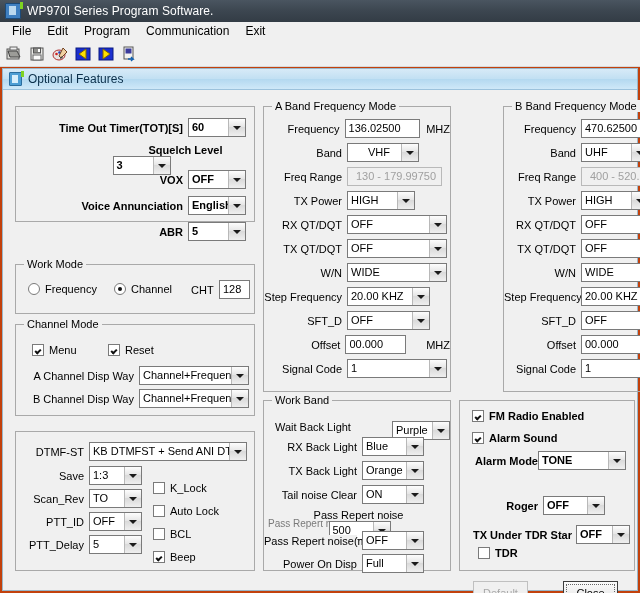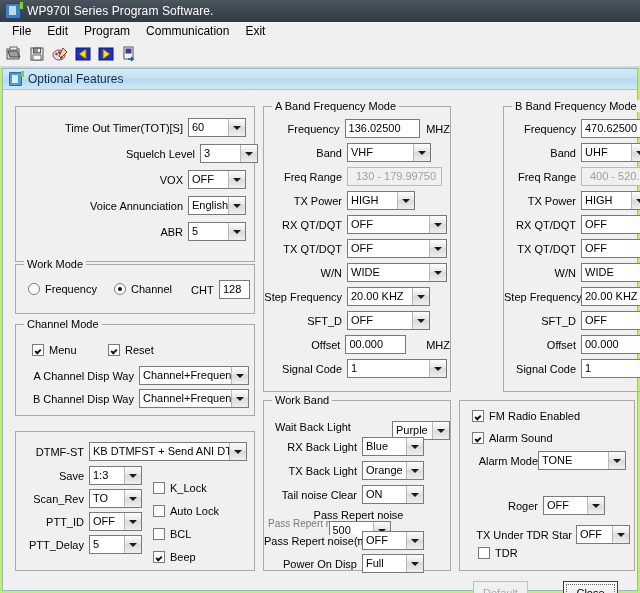--- a/index.html
+++ b/index.html
@@ -3,21 +3,21 @@
 <meta charset="utf-8">
 <style>
   html,body{margin:0;padding:0;}
   body{
     width:640px;height:593px;overflow:hidden;
     font-family:"Liberation Sans","DejaVu Sans",sans-serif;
     font-size:11px;
     background:#f0f0f0;
     -webkit-font-smoothing:none;
   }
-  #app{position:relative;width:640px;height:593px;background:#bef264;}
+  #app{position:relative;width:640px;height:593px;background:#c2410c;}
 
   
   .titlebar{
     position:absolute;left:0;top:0;width:640px;height:22px;
     background:linear-gradient(to bottom,#4a5560 0%,#3c4650 50%,#333c45 100%);
     display:flex;align-items:center;
   }
   .titlebar .appicon{
     width:16px;height:16px;margin-left:5px;margin-right:6px;position:relative;
     background:#3f7fc0;border:1px solid #1c4a78;border-radius:1px;
@@ -233,30 +233,30 @@
   </div>
 
   <div class="panel">
     <div class="panel-cap">
       <div class="picon"></div>
       <div class="ptxt">Optional Features</div>
     </div>
 
     <div class="panel-body">
 
-      <div class="grp" style="left:12px;top:16px;width:240px;height:156px;">
+      <div class="grp" style="left:12px;top:16px;width:240px;height:116px;font-weight:bold;">
 
         <div class="row" style="left:0;top:11px;width:100%;">
           <div class="lbl" style="width:167px;">Time Out Timer(TOT)[S]</div>
           <div class="combo" style="width:58px;margin-left:5px;">
             <div class="cv">60</div>
             <div class="arw"></div>
           </div>
         </div>
-        <div class="row" style="left:12px;top:37px;width:100%;">
+        <div class="row" style="left:4px;top:37px;width:100%;flex-direction:column;">
           <div class="lbl" style="width:167px;">Squelch Level</div>
           <div class="combo" style="width:58px;margin-left:5px;">
             <div class="cv">3</div>
             <div class="arw"></div>
           </div>
         </div>
         <div class="row" style="left:0;top:63px;width:100%;">
           <div class="lbl" style="width:167px;">VOX</div>
           <div class="combo" style="width:58px;margin-left:5px;">
             <div class="cv">OFF</div>
@@ -382,21 +382,21 @@
         <div class="row" style="left:0;top:12px;width:100%;">
           <div class="lbl" style="width:78px;">Frequency</div>
           <div class="tbox" style="width:78px;margin-left:5px;">
             <span>136.02500</span>
           </div>
           <div class="unit" style="margin-left:6px;">MHZ</div>
         </div>
 
         <div class="row" style="left:0;top:36px;width:100%;">
           <div class="lbl" style="width:78px;">Band</div>
-          <div class="combo" style="width:84px;margin-left:5px;">
+          <div class="combo" style="width:72px;margin-left:5px;padding-left:17px;">
             <div class="cv">VHF</div>
             <div class="arw"></div>
           </div>
         </div>
 
         <div class="row" style="left:0;top:60px;width:100%;">
           <div class="lbl" style="width:78px;">Freq Range</div>
           <div class="tbox disabled" style="width:95px;margin-left:5px;justify-content:center;">
             <span>130 - 179.99750</span>
           </div>
@@ -607,21 +607,21 @@
 
         <div class="row" style="left:0;top:252px;width:100%;">
           <div class="lbl" style="width:72px;">Signal Code</div>
           <div class="combo" style="width:95px;margin-left:5px;">
             <div class="cv">1</div>
             <div class="arw"></div>
           </div>
         </div>
       </div>
 
-      <div class="grp" style="left:456px;top:310px;width:176px;height:171px;">
+      <div class="grp" style="left:456px;top:310px;width:176px;height:171px;font-weight:bold;">
         <div class="cbx on" style="left:12px;top:9px;">
           <div class="bx"></div>
           <div class="ct">FM Radio Enabled</div>
         </div>
         <div class="cbx on" style="left:12px;top:31px;">
           <div class="bx"></div>
           <div class="ct">Alarm Sound</div>
         </div>
 
         <div class="row" style="left:0;top:50px;width:100%;">

